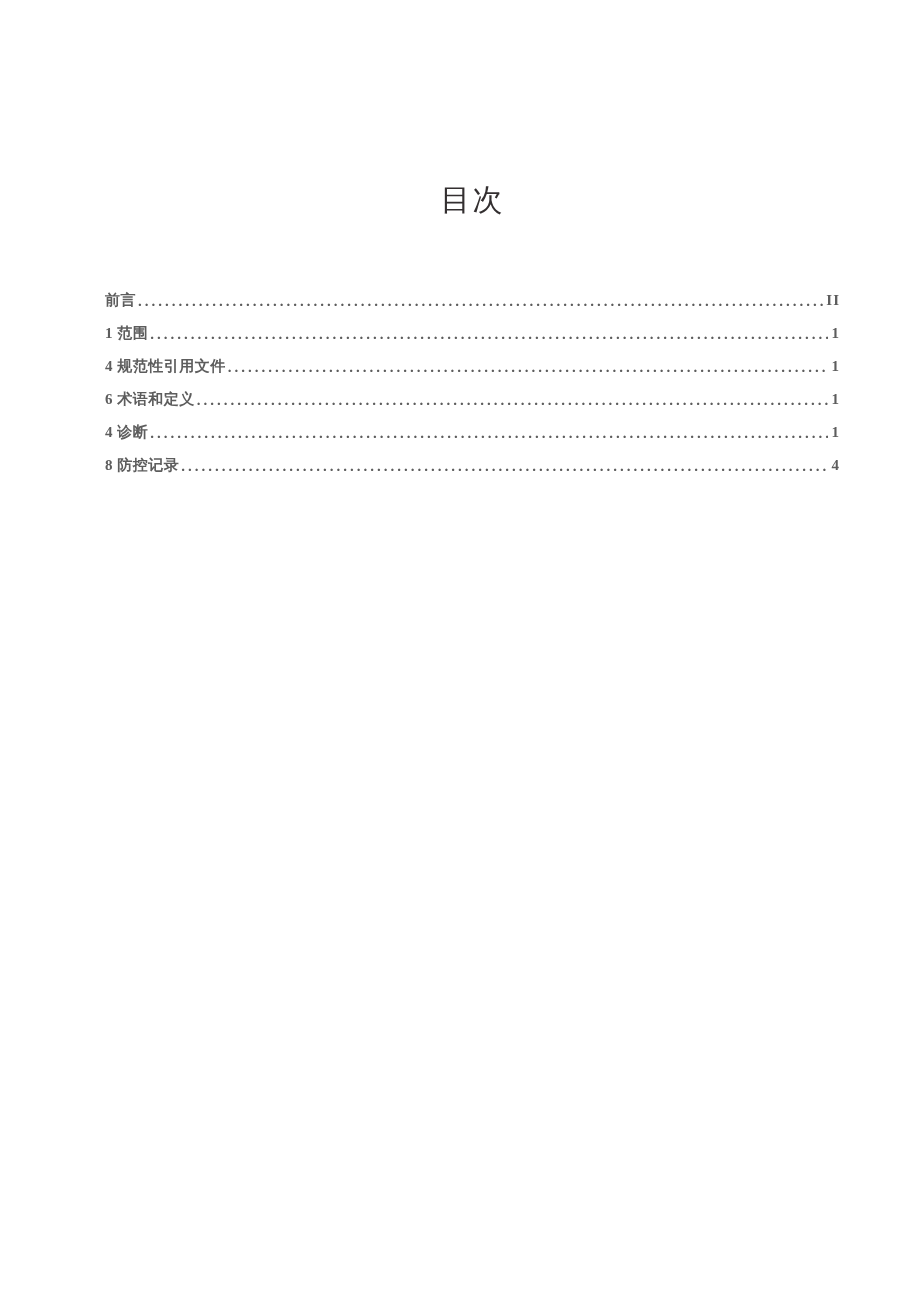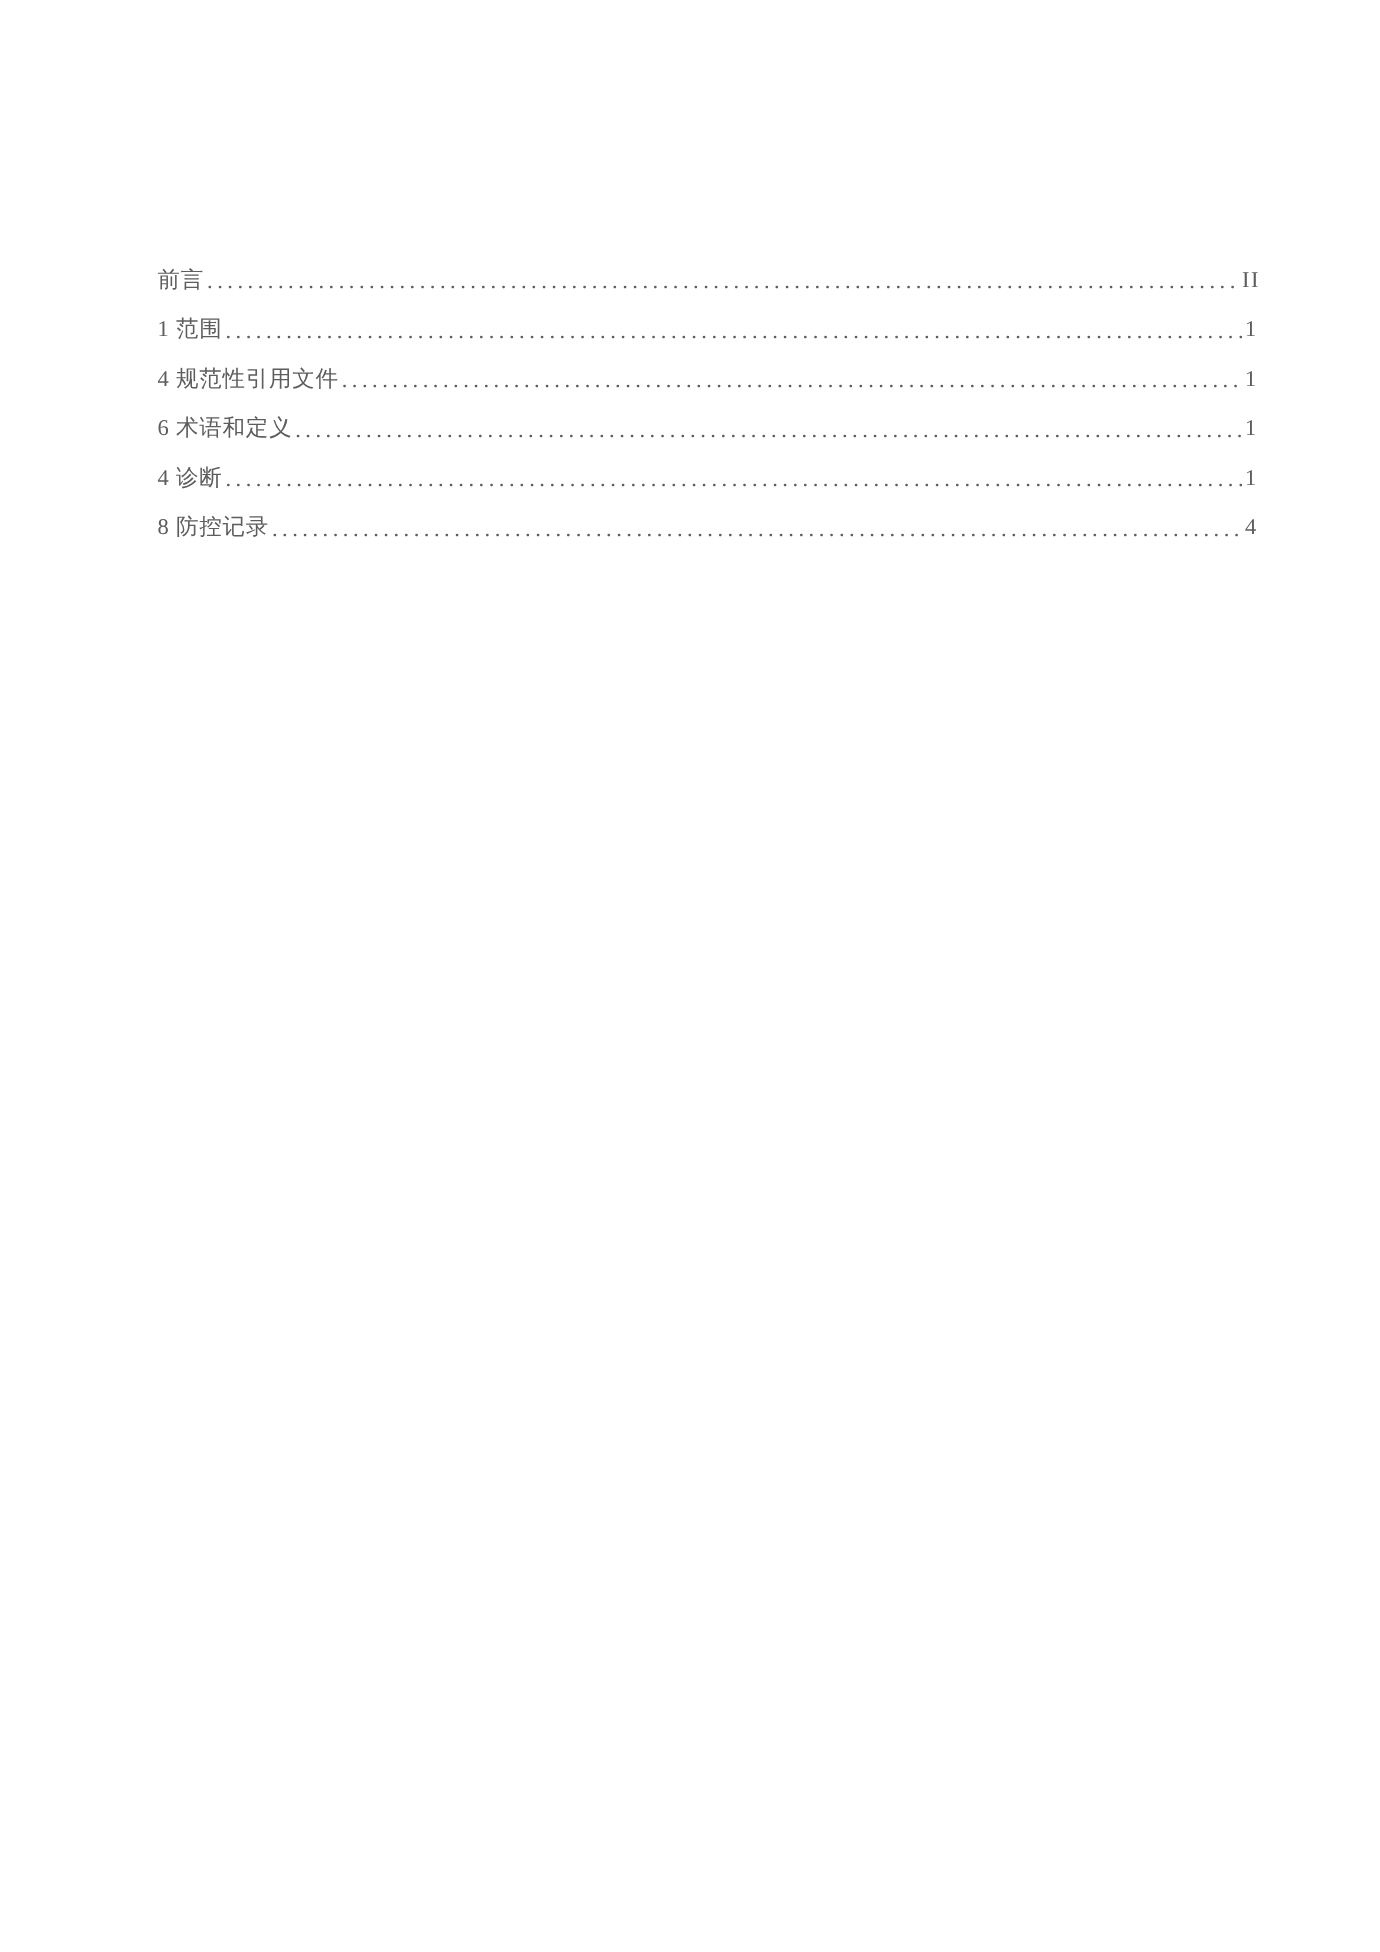--- a/index.html
+++ b/index.html
@@ -29,47 +29,50 @@
     width: 100%;
   }
   .toc-row {
     display: flex;
     align-items: baseline;
     font-size: 15px;
     line-height: 1.0;
     margin-bottom: 18px;
     color: #5d5d5d;
     white-space: nowrap;
+    font-weight: bold;
   }
   .toc-label {
     flex: 0 0 auto;
     letter-spacing: 0.5px;
   }
   .toc-dots {
     flex: 1 1 auto;
     overflow: hidden;
     margin: 0 2px;
     letter-spacing: 3px;
     color: #5d5d5d;
     position: relative;
     top: 1px;
   }
   .toc-dots::before {
     content: ".............................................................................................................................................................................................................";
   }
   .toc-page {
     flex: 0 0 auto;
+    text-align: right;
     min-width: 10px;
     letter-spacing: 1px;
   }
 </style>
 </head>
 <body>
 
 <div class="page">
+  <h1 class="title">目次</h1>
 
   <div class="toc">
     <div class="toc-row">
       <span class="toc-label">前言</span>
       <span class="toc-dots"></span>
       <span class="toc-page">II</span>
     </div>
     <div class="toc-row">
       <span class="toc-label">1 范围</span>
       <span class="toc-dots"></span>

